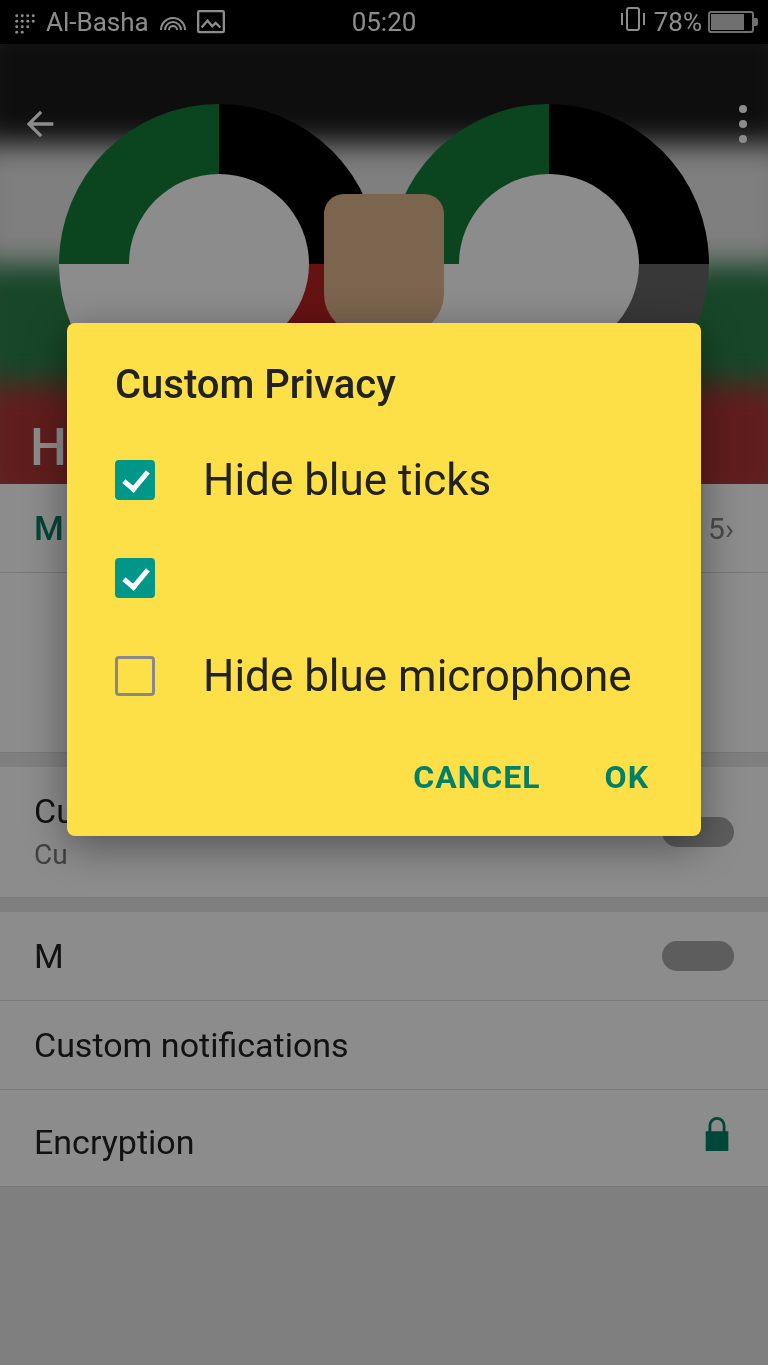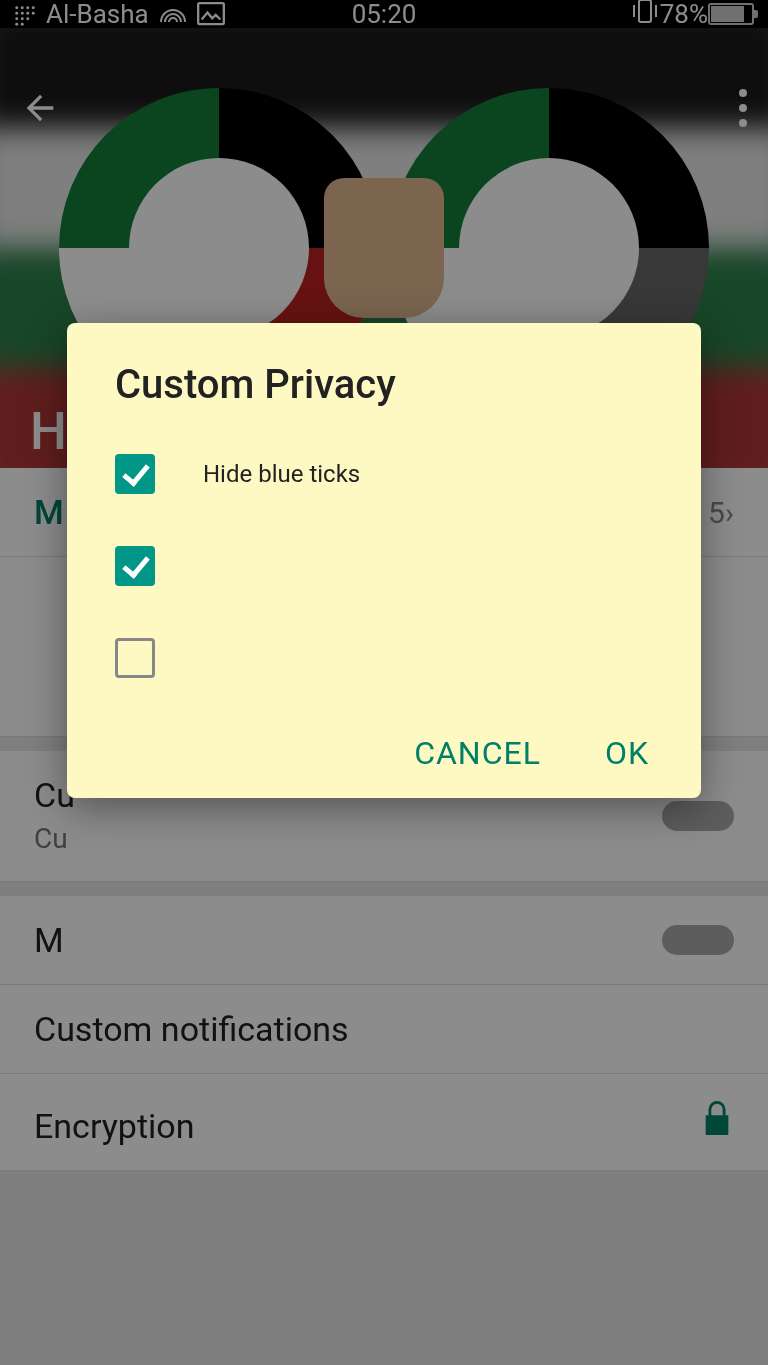--- a/index.html
+++ b/index.html
@@ -7,31 +7,31 @@
     width: 768px;
     height: 1365px;
     font-family: Roboto, Arial, sans-serif;
     background: #e8e8e8;
     overflow: hidden;
     position: relative;
   }
 
   
   .status-bar {
-    height: 28px;
+    height: 44px;
     background: #000;
     color: #fff;
     display: flex;
     align-items: center;
     padding: 0 14px;
     font-size: 26px;
   }
   .status-left { display: flex; align-items: center; gap: 10px; flex: 1; }
   .status-center { flex: 0 0 auto; padding: 0 10px; }
-  .status-right { display: flex; align-items: center; flex: 1; justify-content: flex-end; }
+  .status-right { display: flex; align-items: center; gap: 6px; flex: 1; justify-content: flex-end; }
   .dots-grid { display: inline-block; width: 22px; height: 22px; }
   .rainbow-icon, .gallery-icon { width: 28px; height: 22px; display: inline-flex; align-items: center; justify-content: center; }
   .battery-body {
     width: 46px; height: 22px; border: 2px solid #ccc; border-radius: 3px;
     position: relative; display: inline-block; vertical-align: middle;
   }
   .battery-body::after {
     content: ''; position: absolute; right: -6px; top: 5px; width:4px; height:8px; background:#ccc; border-radius:0 2px 2px 0;
   }
   .battery-fill { position: absolute; left:1px; top:1px; bottom:1px; width:78%; background:#ccc; }
@@ -74,24 +74,24 @@
   
   .scrim {
     position: absolute; inset: 0;
     background: rgba(0,0,0,0.45);
   }
 
   
   .dialog {
     position: absolute;
     left: 67px; right: 67px; top: 323px;
-    background: #fef9c3;
+    background: #fde047;
     border-radius: 8px;
     box-shadow: 0 10px 40px rgba(0,0,0,0.4);
-    padding-bottom: 0;
+    padding-bottom: 14px;
   }
   .dialog-title {
     font-size: 40px;
     color: #222;
     font-weight: 500;
     padding: 38px 42px 20px 48px;
   }
   .option {
     display: flex;
     align-items: center;
@@ -109,27 +109,27 @@
     border-color: #009688;
   }
   .checkbox.checked::after {
     content: '';
     width: 10px; height: 20px;
     border: solid #fff;
     border-width: 0 5px 5px 0;
     transform: rotate(40deg) translate(-1px,-2px);
   }
   .option-label {
-    font-size: 24px;
+    font-size: 44px;
     color: #222;
   }
   .dialog-actions {
     display: flex; justify-content: flex-end; gap: 40px;
     padding: 22px 40px 18px 40px;
-    font-size: 32px; font-weight: 400;
+    font-size: 32px; font-weight: 700;
     color: #008069;
     letter-spacing: 1px;
   }
   .dialog-actions span { cursor: pointer; padding: 8px 12px; }
 
   
   .infinity-wrap {
     width: 650px; height: 340px; position: relative;
   }
   .loop {
@@ -289,20 +289,21 @@
     <div class="checkbox checked"></div>
     <div class="option-label">Hide blue ticks</div>
   </div>
 
   <div class="option">
     <div class="checkbox checked"></div>
   </div>
 
   <div class="option">
     <div class="checkbox"></div>
+    <div class="option-label">Hide blue microphone</div>
   </div>
 
 
 
   <div class="dialog-actions">
     <span>CANCEL</span>
     <span>OK</span>
   </div>
 </div>
 

